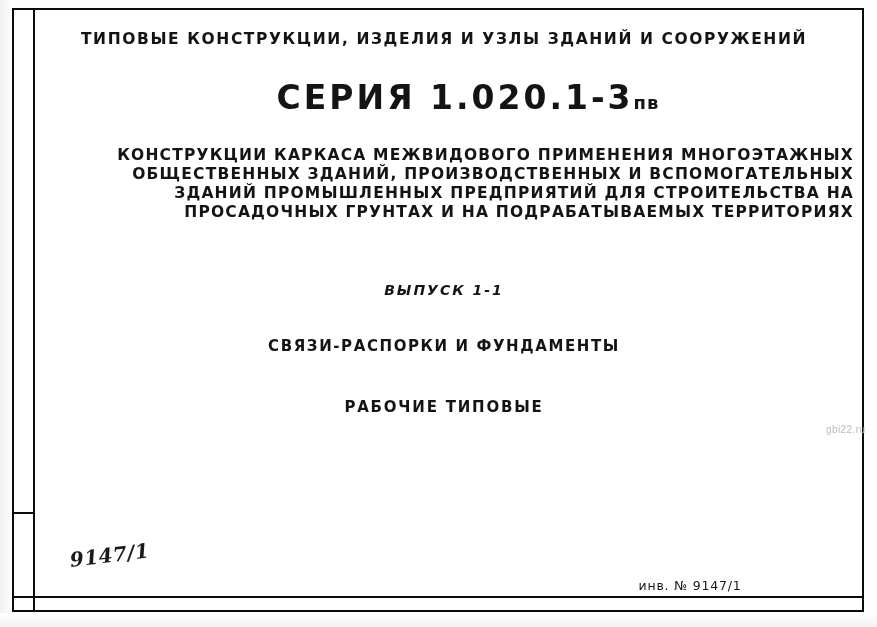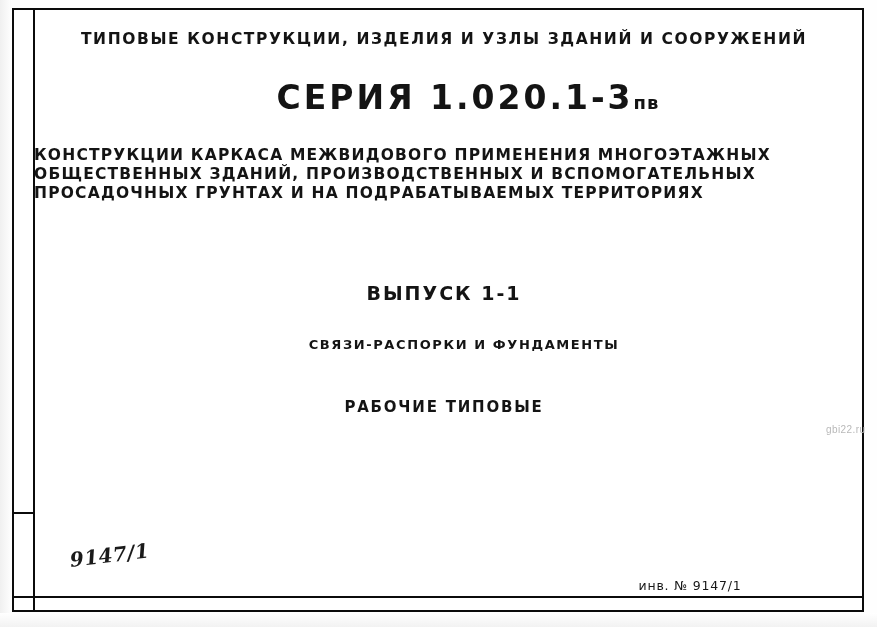--- a/index.html
+++ b/index.html
@@ -99,43 +99,43 @@
 
   .body-block {
     position: absolute;
     left: 34px;
     top: 146px;
     width: 820px;
   }
   .body-block .bl {
     position: relative;
     display: block;
-    text-align: left;
+    text-align: right;
     font-size: 15.5px;
     font-weight: 700;
     letter-spacing: 1.2px;
     line-height: 19px;
     color: #141414;
     white-space: nowrap;
   }
 
   .issue {
     left: 34px;
     top: 282px;
     width: 820px;
-    font-size: 19px;
+    font-size: 14px;
     letter-spacing: 2px;
+    font-style: italic;
   }
   .subtitle {
     left: 34px;
     top: 337px;
     width: 820px;
-    font-size: 13px;
+    font-size: 15px;
     letter-spacing: 1.6px;
-    margin-left: 20px;
   }
   .doctype {
     left: 34px;
     top: 398px;
     width: 820px;
     font-size: 15px;
     letter-spacing: 1.8px;
   }
 
   
@@ -210,20 +210,21 @@
 
   <div class="txt line-top">ТИПОВЫЕ КОНСТРУКЦИИ, ИЗДЕЛИЯ И УЗЛЫ ЗДАНИЙ И СООРУЖЕНИЙ</div>
 
   <div class="txt series">
     <span>СЕРИЯ 1.020.1-3</span><span class="suffix">пв</span>
   </div>
 
   <div class="body-block">
     <span class="bl">КОНСТРУКЦИИ КАРКАСА МЕЖВИДОВОГО ПРИМЕНЕНИЯ МНОГОЭТАЖНЫХ</span>
     <span class="bl">ОБЩЕСТВЕННЫХ ЗДАНИЙ, ПРОИЗВОДСТВЕННЫХ И ВСПОМОГАТЕЛЬНЫХ</span>
+    <span class="bl">ЗДАНИЙ ПРОМЫШЛЕННЫХ ПРЕДПРИЯТИЙ ДЛЯ СТРОИТЕЛЬСТВА НА</span>
     <span class="bl">ПРОСАДОЧНЫХ ГРУНТАХ И НА ПОДРАБАТЫВАЕМЫХ ТЕРРИТОРИЯХ</span>
   </div>
 
   <div class="txt issue">ВЫПУСК 1-1</div>
 
   <div class="txt subtitle">СВЯЗИ-РАСПОРКИ И ФУНДАМЕНТЫ</div>
 
   <div class="txt doctype">РАБОЧИЕ ТИПОВЫЕ</div>
 
   <div class="handwritten">9147/1</div>

